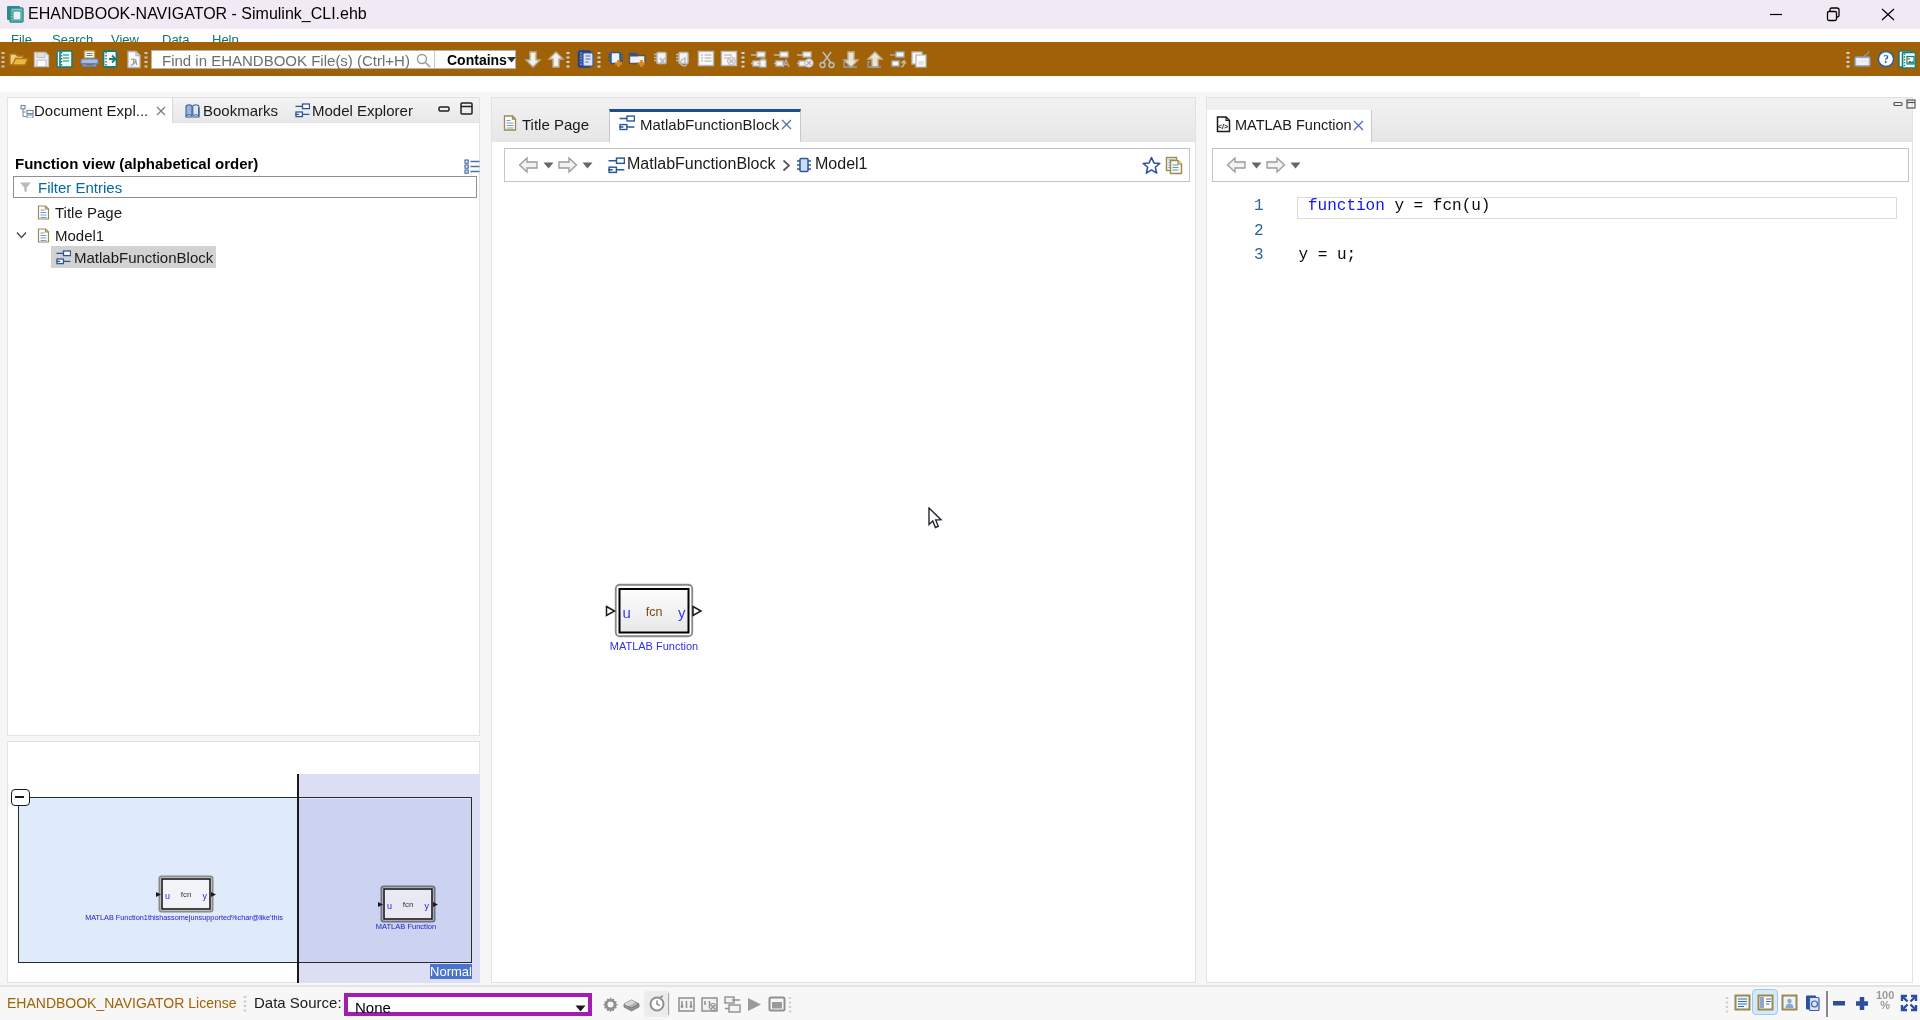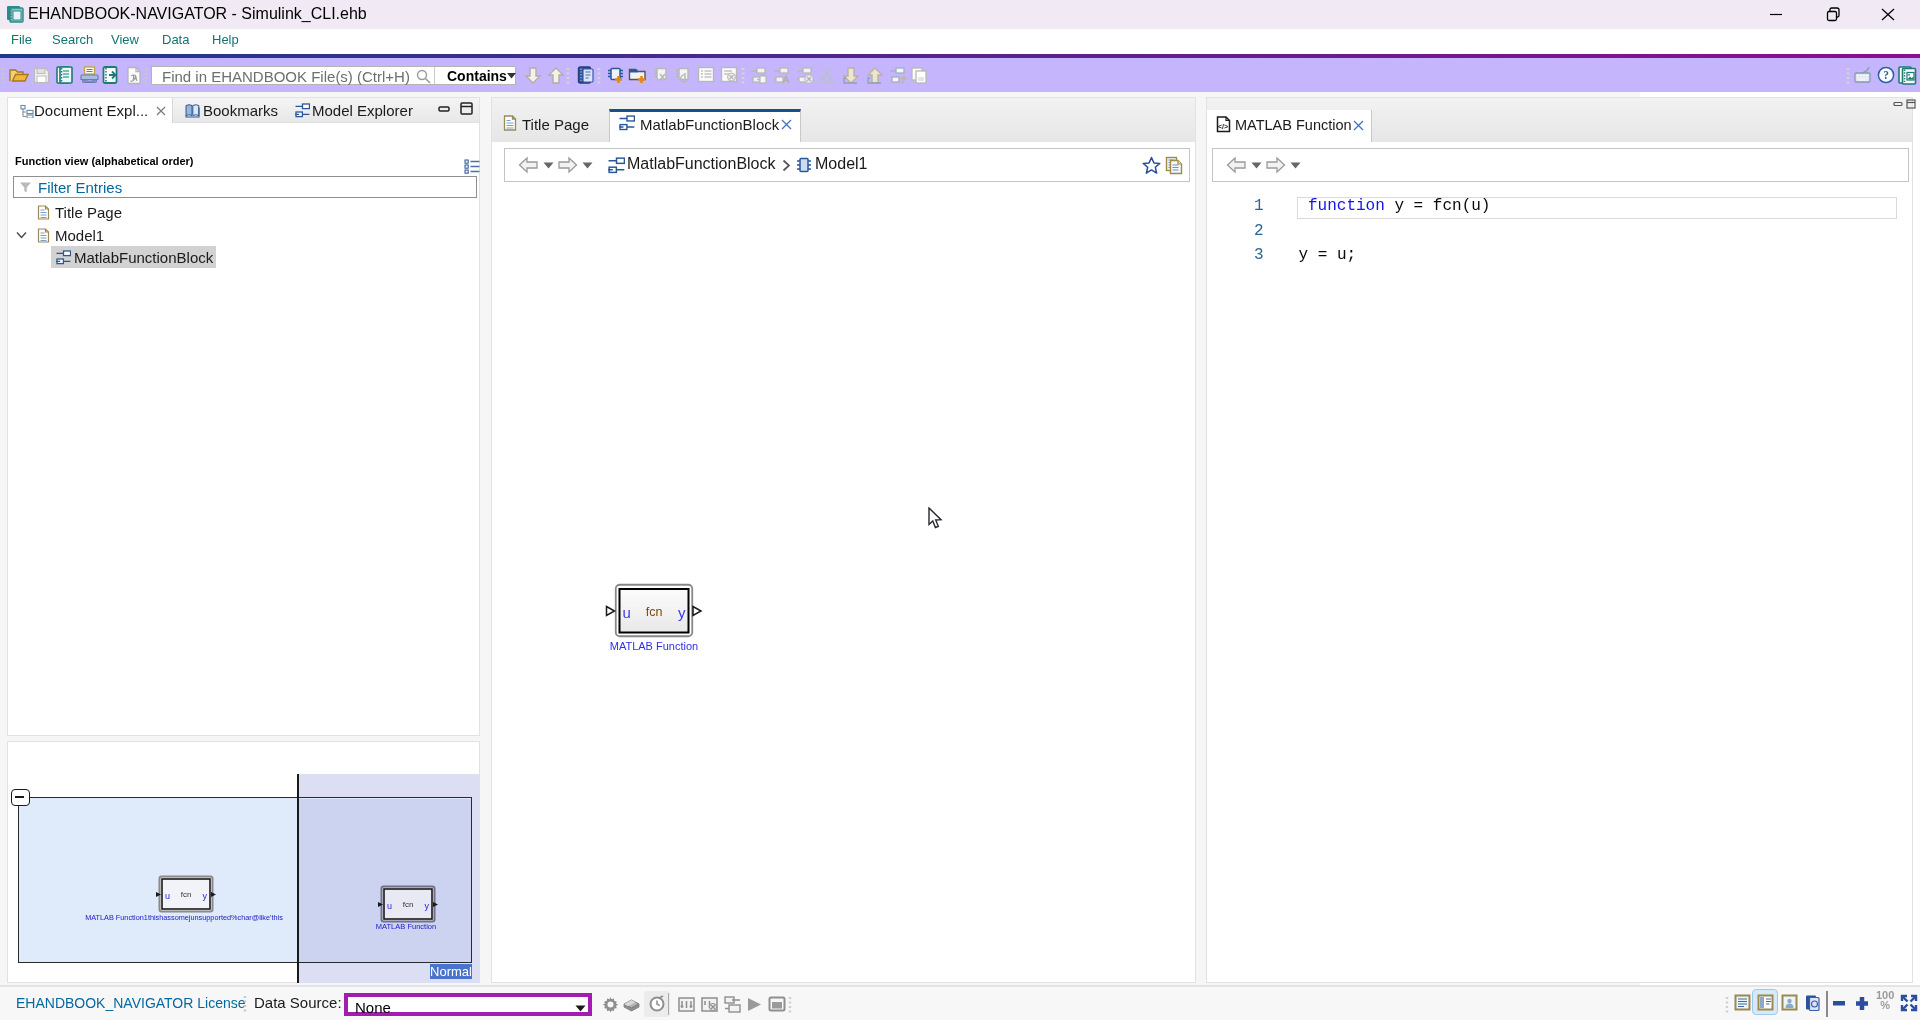--- a/index.html
+++ b/index.html
@@ -14,21 +14,21 @@
 
   
   #menubar { position:absolute; left:0; top:29px; width:1920px; height:25px; background:#ffffff; }
   .menuitem { position:absolute; top:3px; font-size:13px; color:#0f766e; }
 
   
   #gradline { position:absolute; left:0; top:54px; width:1920px; height:4px;
     background:linear-gradient(to right,#1c3a8c,#8f0e8c); }
 
   
-  #toolbar { position:absolute; left:0; top:58px; width:1920px; height:34px; background:#c4b5fd; }
+  #toolbar { position:absolute; left:0; top:42px; width:1920px; height:34px; background:#a16207; }
   #searchbox { position:absolute; left:151px; top:8px; width:365px; height:19px; background:#fff;
     border:1px solid #b4b4b4; }
   #searchph { position:absolute; left:10px; top:1px; font-size:15px; color:#6e6e6e; }
   #containslbl { position:absolute; left:295px; top:1px; font-size:14px; color:#000;font-weight:bold; }
 
   
   #workbench { position:absolute; left:0; top:92px; width:1640px; height:893px; background:#f6f6f7; }
   .panel { position:absolute; background:#ffffff; border:1px solid #e2e2e6; }
 
   .tabbar-v { position:absolute; left:0; top:0; right:0; height:25px;
@@ -289,21 +289,21 @@
       </svg>
       <div class="abs tab-label" style="left:304px;top:4px;">Model Explorer</div>
       <svg class="abs" style="left:430px;top:6px;" width="13" height="11">
           <rect x="1" y="3" width="10" height="4" rx="1.2" fill="none" stroke="#222" stroke-width="1.5"></rect>
         </svg>
       <svg class="abs" style="left:452px;top:4px;" width="13" height="13">
           <rect x="1" y="1" width="11" height="11" rx="1" fill="none" stroke="#222" stroke-width="1.5"></rect>
           <path d="M1 4.5h11" stroke="#222" stroke-width="1.5"></path>
         </svg>
     </div>
-    <div class="abs" style="left:7px;top:57px;font-size:11px;font-weight:bold;color:#000;">Function view (alphabetical order)</div>
+    <div class="abs" style="left:7px;top:57px;font-size:15px;font-weight:bold;color:#000;">Function view (alphabetical order)</div>
     <svg class="abs" style="left:456px;top:61px;" width="17" height="15" viewBox="0 0 17 15">
       <rect x="1" y="1" width="3.2" height="3.2" fill="#eaf0fa" stroke="#2b5797" stroke-width="1"></rect>
       <rect x="1" y="6" width="3.2" height="3.2" fill="#eaf0fa" stroke="#2b5797" stroke-width="1"></rect>
       <rect x="1" y="11" width="3.2" height="3.2" fill="#eaf0fa" stroke="#2b5797" stroke-width="1"></rect>
       <path d="M6.5 2.5h9M6.5 7.5h9M6.5 12.5h9" stroke="#4a72a8" stroke-width="1.5"></path>
     </svg>
     <div class="abs" style="left:5px;top:78px;width:464px;height:22px;background:#fff;border:1px solid #8f8f8f;">
       <svg class="abs" style="left:5px;top:4px;" width="13" height="13" viewBox="0 0 13 13">
         <path d="M1 1.5 h11 l-4.3 5 v5 l-2.4-1.6 v-3.4 z" fill="#b9b9b9"></path>
       </svg>
@@ -491,21 +491,21 @@
     <div class="abs" style="left:90px;top:99px;width:600px;height:22px;background:#fff;border:1px solid #dadada;"></div>
     <div class="abs code" style="left:47px;top:100px;color:#2f6397;">1</div>
     <div class="abs code" style="left:47px;top:124.5px;color:#2f6397;">2</div>
     <div class="abs code" style="left:47px;top:149px;color:#2f6397;">3</div>
     <div class="abs code" style="left:85px;top:100px;color:#0a0a0a;margin-left:16px;"><span style="color:#1414f0;">function</span> y = fcn(u)</div>
     <div class="abs code" style="left:91.5px;top:149px;color:#0a0a0a;">y = u;</div>
   </div>
 </div>
 
 <div id="statusbar">
-  <div class="abs" style="left:16px;top:8px;font-size:14px;color:#0369a1;">EHANDBOOK_NAVIGATOR License</div>
+  <div class="abs" style="left:7px;top:8px;font-size:14px;color:#a16207;">EHANDBOOK_NAVIGATOR License</div>
   <svg class="abs" style="left:242px;top:7px;" width="8" height="20">
       <path d="M3 2v16" stroke="#c8c8c8" stroke-width="2.4" stroke-dasharray="2 2.5"></path>
     </svg>
   <div class="abs" style="left:254px;top:7px;font-size:15px;color:#1a1a1a;">Data Source:</div>
   <div class="abs" style="left:344px;top:6px;width:248px;height:23px;background:#fff;border:4px solid #a21caf;">
     <div class="abs" style="left:7px;top:2px;font-size:15px;color:#000;">None</div>
     <svg class="abs" style="left:227px;top:8px;" width="11" height="7">
         <path d="M0.5 0.5h10L5.5 6.5z" fill="#1a1a1a"></path>
       </svg>
   </div>

